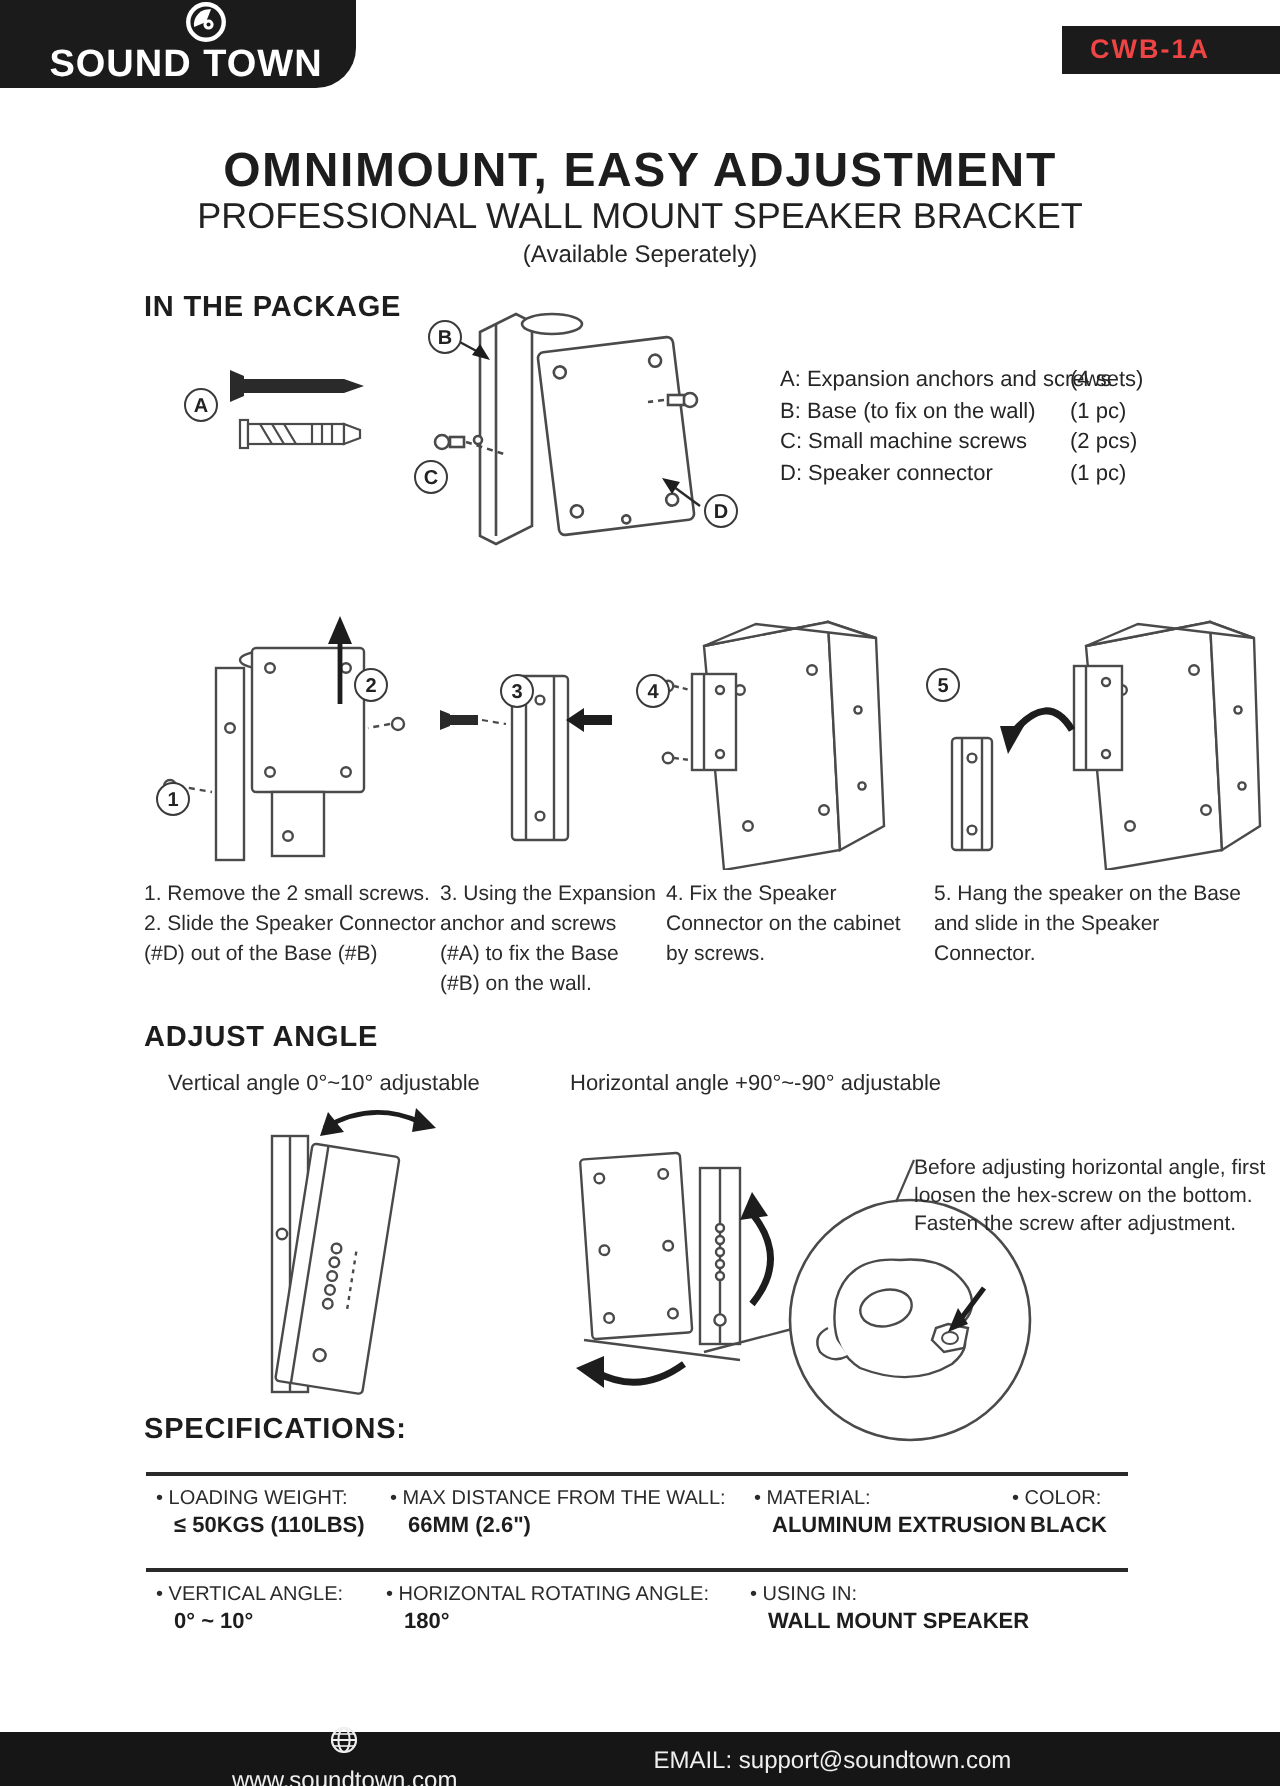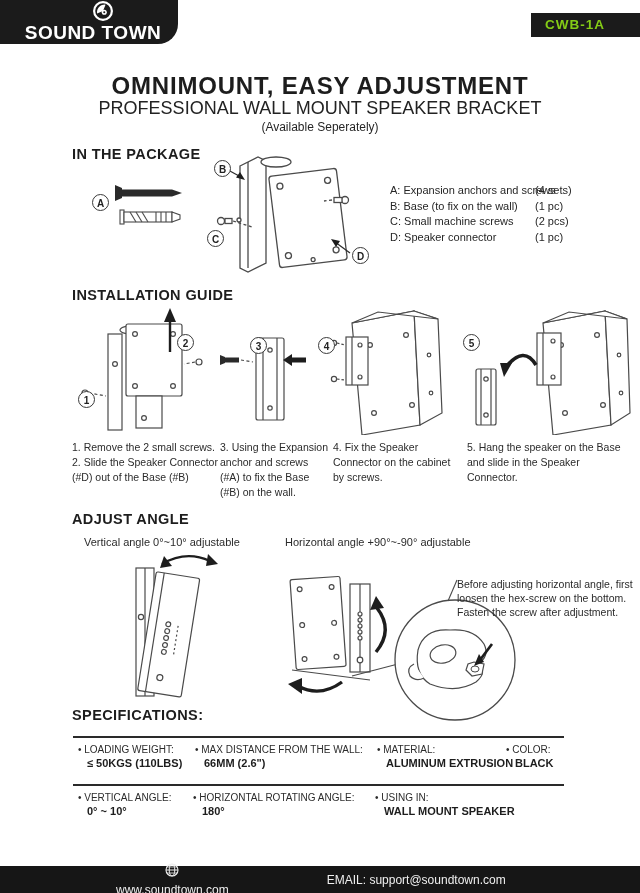--- a/index.html
+++ b/index.html
@@ -6,21 +6,21 @@
   .page{
     position:relative;width:640px;height:893px;background:#ffffff;
     font-family:"Liberation Sans","DejaVu Sans",sans-serif;color:#262626;
     overflow:hidden;margin:0 auto;
   }
   
   .logo-box{position:absolute;left:0;top:0;width:178px;height:44px;background:#1b1b1b;
     border-bottom-right-radius:20px;display:flex;align-items:center;flex-direction:column;}
   .brand-name{color:#ffffff;font-weight:bold;font-size:19px;letter-spacing:.5px;margin-left:8px;}
   .model-badge{position:absolute;left:531px;top:13px;width:109px;height:24px;background:#1b1b1b;
-    color:#84cc16;font-weight:bold;font-size:13.5px;line-height:24px;padding-left:14px;
+    color:#ef4444;font-weight:bold;font-size:13.5px;line-height:24px;padding-left:14px;
     letter-spacing:1px;box-sizing:border-box;}
   
   .title-main{position:absolute;left:0;top:72px;width:640px;text-align:center;
     font-size:24px;font-weight:bold;letter-spacing:.8px;color:#1d1d1d;}
   .title-sub{position:absolute;left:0;top:98px;width:640px;text-align:center;
     font-size:18px;color:#222;}
   .title-note{position:absolute;left:0;top:120px;width:640px;text-align:center;font-size:12px;}
   
   .sec-h{position:absolute;font-size:14.5px;font-weight:bold;letter-spacing:.4px;color:#1d1d1d;}
   
@@ -134,21 +134,20 @@
     <div class="part-row">
       <span>C: Small machine screws</span>
       <span class="part-qty">(2 pcs)</span>
     </div>
     <div class="part-row">
       <span>D: Speaker connector</span>
       <span class="part-qty">(1 pc)</span>
     </div>
   </div>
 
-  <div class="sec-h" style="left:72px;top:287px;">INSTALLATION GUIDE</div>
 
   <svg class="line-art" style="left:78px;top:306px;" width="130" height="130" viewBox="0 0 130 130">
     <g stroke="#4a4a4a" stroke-width="1.2" fill="#ffffff">
       <rect x="30" y="28" width="14" height="96"></rect>
       <circle cx="37" cy="58" r="2.4"></circle>
       <ellipse cx="56" cy="24" rx="14" ry="4.5"></ellipse>
       <rect x="48" y="18" width="56" height="72" rx="2"></rect>
       <circle cx="57" cy="28" r="2.4"></circle>
         <circle cx="95" cy="28" r="2.4"></circle>
       <circle cx="57" cy="80" r="2.4"></circle>

